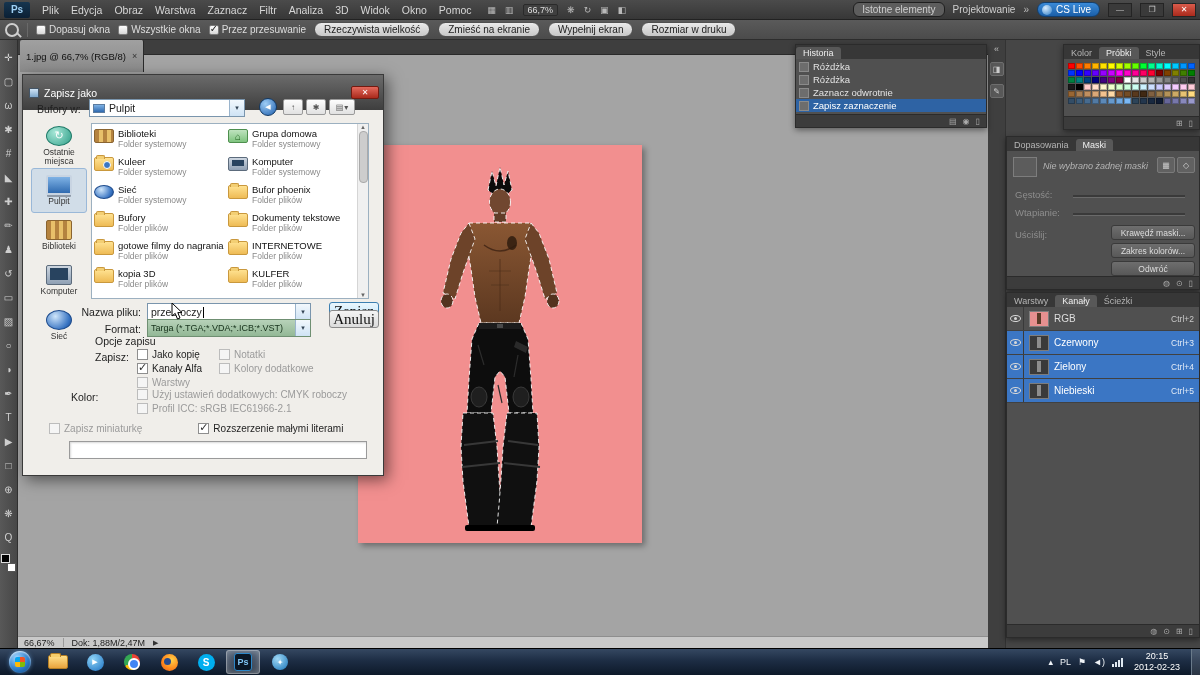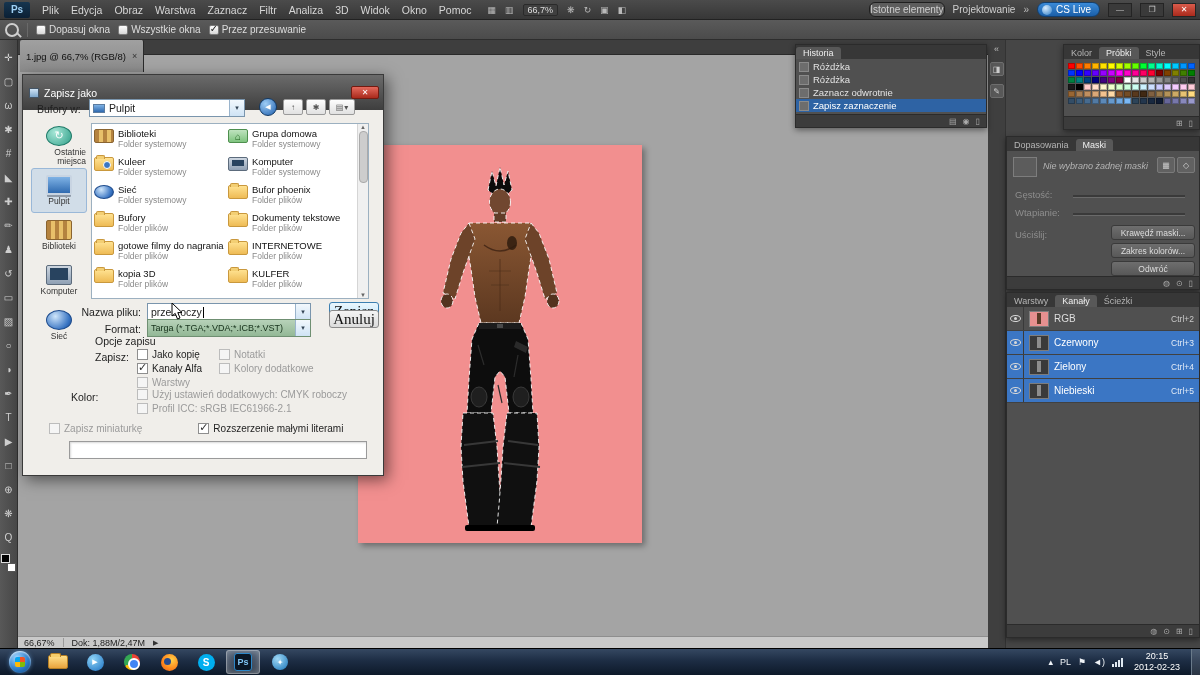--- a/index.html
+++ b/index.html
@@ -10,21 +10,21 @@
 
 #menubar{left:0;top:0;width:1200px;height:20px;background:linear-gradient(#4b4b4b,#373737);border-bottom:1px solid #222;display:flex;align-items:center;color:#d6d6d6;z-index:10}
 #ps-logo{width:26px;height:16px;background:linear-gradient(#16354f,#0b2035);color:#9fd1f5;font-size:10px;font-weight:bold;display:flex;align-items:center;justify-content:center;margin:0 6px 0 4px;border-radius:2px}
 #menus{display:flex}
 .menu-item{padding:0 6px;font-size:10.5px;line-height:20px;white-space:nowrap}
 #appbar{display:flex;align-items:center;gap:9px;margin-left:10px;color:#b9b9b9;font-size:9px}
 .ab-icon{cursor:default}
 .ab-zoom{background:#3f3f3f;border:1px solid #2a2a2a;padding:0 4px;border-radius:2px;font-size:9px;color:#ddd}
 #ws{margin-left:auto;display:flex;align-items:center;gap:8px;padding-right:4px}
 .ws-btn{font-size:10px;color:#cfcfcf;white-space:nowrap}
-.ws-active{background:#5d5d5d;border:1px solid #1f1f1f;border-radius:6px;padding:1px 0}
+.ws-active{background:#5d5d5d;border:1px solid #1f1f1f;border-radius:6px;padding:1px 8px}
 .ws-more{color:#bbb;font-size:10px}
 #cs-live{display:flex;align-items:center;gap:4px;background:linear-gradient(#3a8ad8,#1b5fa8);border:1px solid #123f6f;border-radius:9px;padding:1px 8px 1px 4px;color:#fff;font-size:10px}
 .sphere{width:10px;height:10px;border-radius:50%;background:radial-gradient(circle at 35% 30%,#d7ecff,#2e7cc4)}
 .wc{width:24px;height:14px;display:flex;align-items:center;justify-content:center;background:#3a3a3a;border:1px solid #242424;color:#ccc;font-size:8px}
 .wc-close{background:linear-gradient(#d95b4b,#a92a1c);color:#fff}
 
 
 #optionsbar{left:0;top:20px;width:1200px;height:20px;background:linear-gradient(#5a5a5a,#4b4b4b);border-bottom:1px solid #2d2d2d;display:flex;align-items:center;gap:8px;padding-left:5px;color:#ddd;font-size:10px;z-index:10}
 .zoomtool{width:14px;height:14px;border:2px solid #cfcfcf;border-radius:50%;position:relative}
 .zoomtool::after{content:"";position:absolute;left:9px;top:9px;width:6px;height:2px;background:#cfcfcf;transform:rotate(45deg)}
@@ -111,21 +111,21 @@
 .dlg-lbl{font-size:10.5px;color:#1e1e1e;white-space:nowrap}
 .combo{display:flex;align-items:center;height:18px;background:#fff;border:1px solid #7a95ad;padding-left:3px;font-size:10.5px}
 .combo-arrow{margin-left:auto;width:15px;height:100%;background:linear-gradient(#f2f8fd,#cfe3f5);border-left:1px solid #9ab4cc;font-size:7px;display:flex;align-items:center;justify-content:center;color:#345;flex:0 0 auto}
 .combo.green{background:linear-gradient(#b7d2b9,#93b896);border-color:#6f8f72;color:#15301a}
 .mini-desktop{width:12px;height:9px;background:linear-gradient(#7fb2e5,#2f6ab0);border:1px solid #5c7ca0;margin-right:4px;flex:0 0 auto}
 .nav-back{width:18px;height:18px;border-radius:50%;background:radial-gradient(circle at 35% 30%,#9ecdf5,#1f5fae);border:1px solid #123a66;color:#fff;font-size:7px;display:flex;align-items:center;justify-content:center}
 .nav-ico{width:20px;height:16px;background:linear-gradient(#fdfdfd,#e1e1e1);border:1px solid #9a9a9a;border-radius:2px;font-size:8px;color:#555;display:flex;align-items:center;justify-content:center;gap:1px}
 #places{left:8px;top:48px;width:56px;height:260px;display:flex;flex-direction:column}
 .place{height:45px;display:flex;flex-direction:column;align-items:center;justify-content:center;gap:2px;border:1px solid transparent;border-radius:3px}
 .place.selected{background:rgba(170,200,230,.45);border-color:#9ab8d8}
-.plabel{font-size:8.5px;color:#333;text-align:right;line-height:1.05}
+.plabel{font-size:8.5px;color:#333;text-align:center;line-height:1.05}
 .picon{width:26px;height:20px;position:relative;flex:0 0 auto}
 #filelist{left:68px;top:48px;width:278px;height:176px;background:#fff;border:1px solid #9cb0c0}
 #filegrid{position:absolute;left:2px;top:2px;display:grid;grid-template-rows:repeat(6,28px);grid-auto-flow:column;grid-auto-columns:130px;column-gap:4px}
 .fitem{display:flex;gap:4px;align-items:flex-start;overflow:hidden;padding-top:2px}
 .ficon{width:20px;height:14px;position:relative;flex:0 0 auto;margin-top:1px}
 .ftxt{display:flex;flex-direction:column;overflow:hidden}
 .fname{font-size:9.5px;color:#111;white-space:nowrap;overflow:hidden}
 .fdesc{font-size:8.5px;color:#8a8a8a;white-space:nowrap;overflow:hidden}
 #fscroll{position:absolute;right:0;top:0;width:11px;height:100%;background:#f0f0f0;border-left:1px solid #d5d5d5;display:flex;flex-direction:column;align-items:center;font-size:6px;color:#666}
 .sb-thumb{width:9px;height:52px;background:#cdcdcd;border:1px solid #aaa;border-radius:4px;margin-top:1px}
@@ -231,20 +231,27 @@
           <span>Dopasuj okna</span>
         </span>
         <span class="ob-check">
           <span class="cb"></span>
           <span>Wszystkie okna</span>
         </span>
         <span class="ob-check">
           <span class="cb checked"></span>
           <span>Przez przesuwanie</span>
         </span>
+      </span>
+    <span id="ob-btns">
+
+    <button class="ob-btn">Rzeczywista wielkość</button>
+        <button class="ob-btn">Zmieść na ekranie</button>
+        <button class="ob-btn">Wypełnij ekran</button>
+        <button class="ob-btn">Rozmiar w druku</button>
       </span>
   </div>
 
   <div class="abs" id="tabbar">
     <div class="doc-tab">
       <span>1.jpg @ 66,7% (RGB/8)</span>
       <span class="tab-x">×</span>
     </div>
   </div>
 

